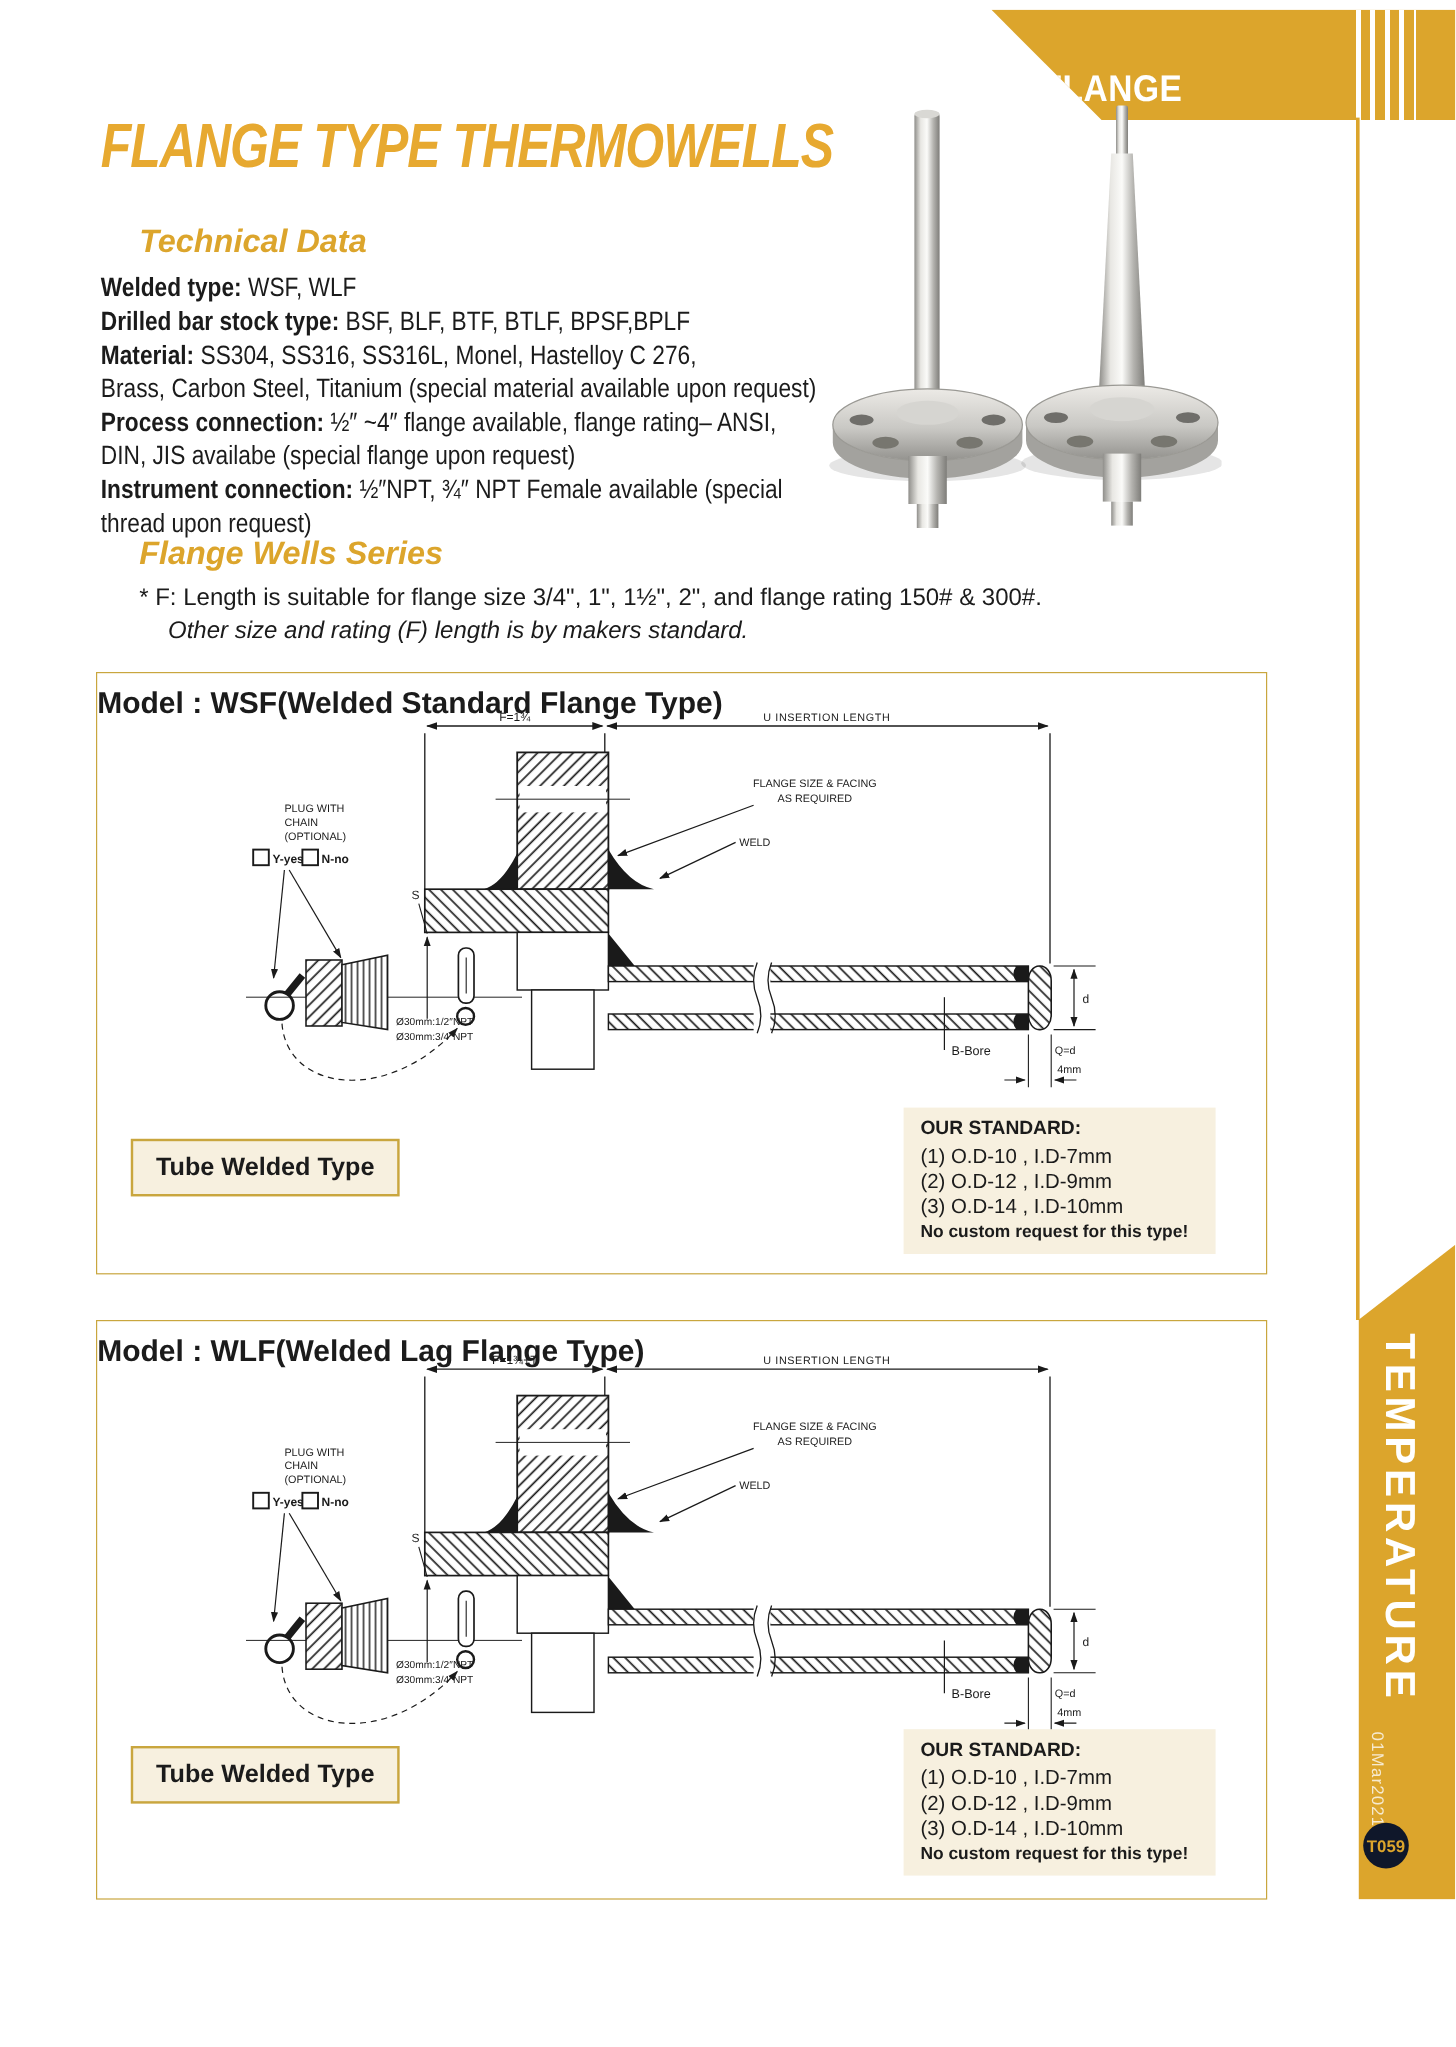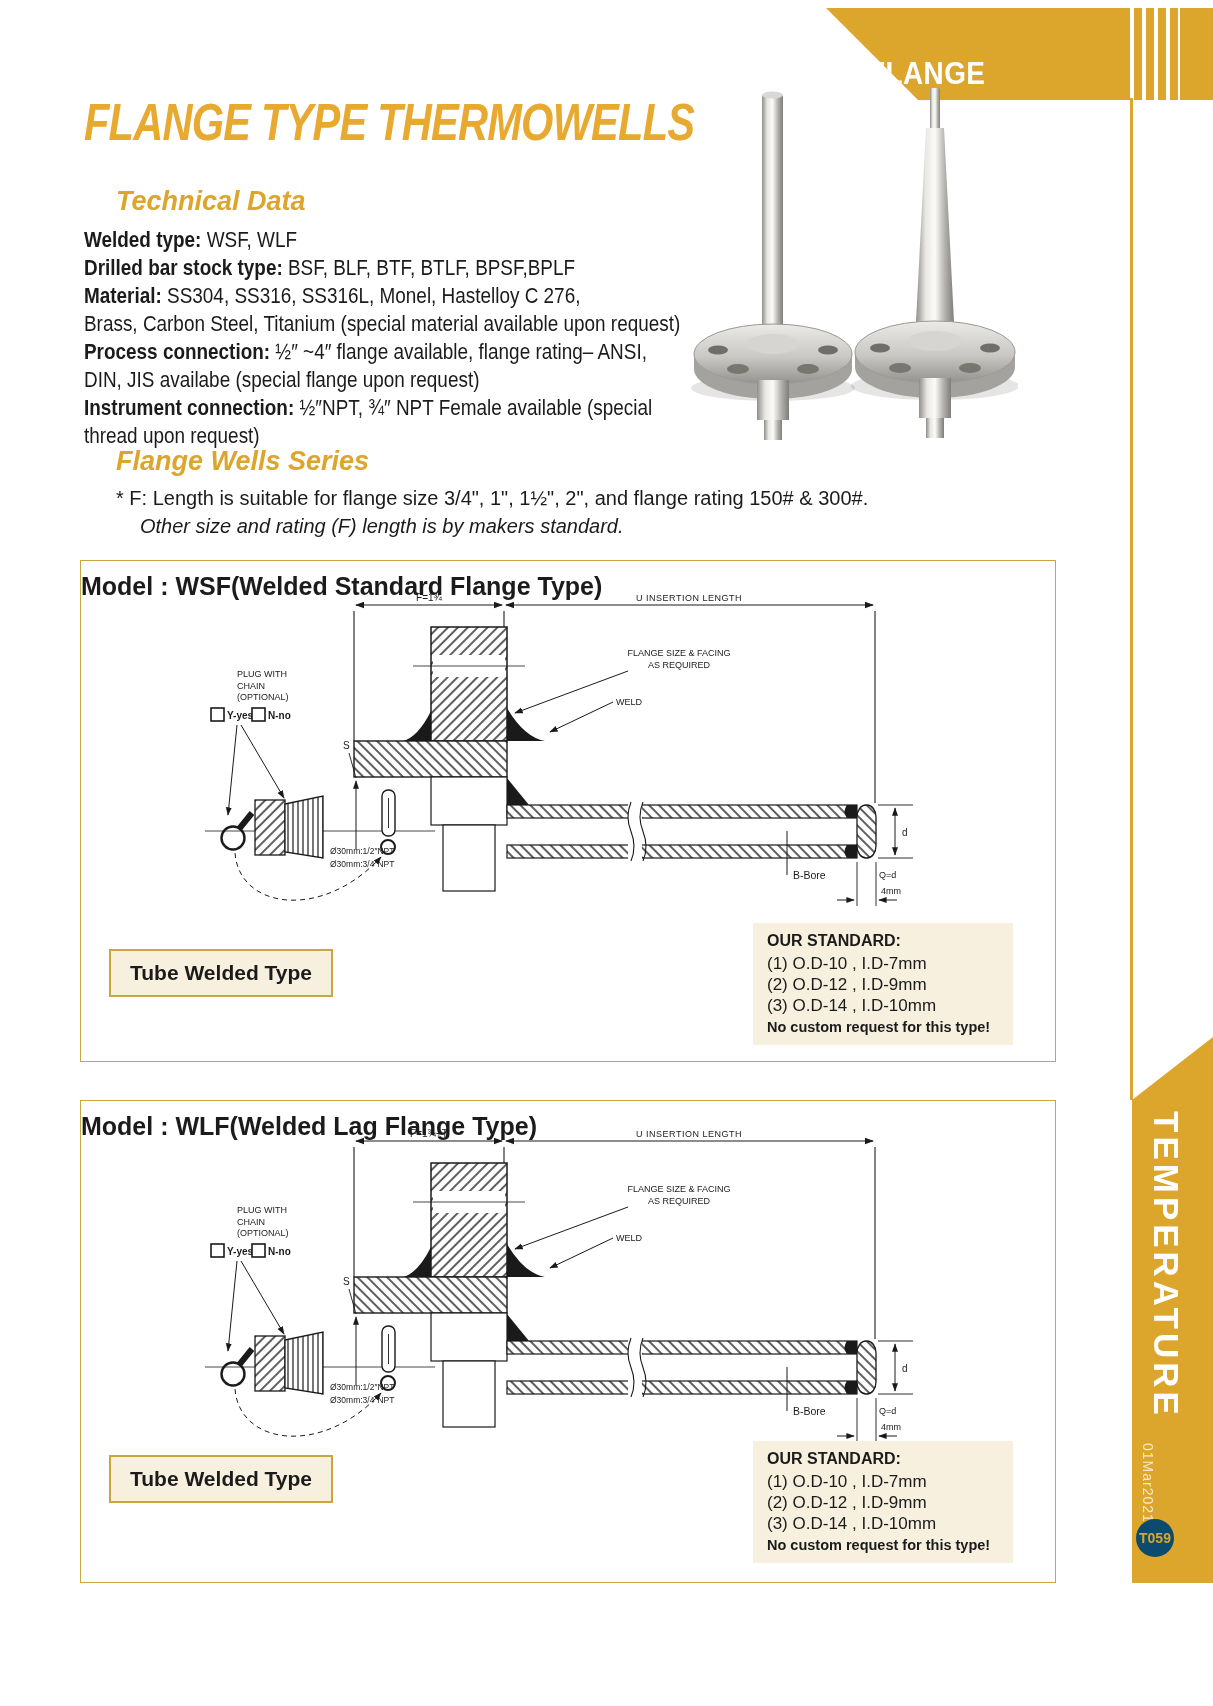--- a/index.html
+++ b/index.html
@@ -48,21 +48,21 @@
   .os-item{font-size:17px;line-height:21px;}
   .os-note{font-size:14.5px;font-weight:bold;margin-top:3px;white-space:nowrap;}
   
   .side-band{position:absolute;left:1132px;top:1037px;width:81px;height:546px;background:var(--gold,#DCA52C);
       clip-path:polygon(0 63px,81px 0,81px 546px,0 546px);}
   .side-title{position:absolute;left:14px;top:74px;writing-mode:vertical-rl;color:#fff;
       font-size:35px;font-weight:bold;letter-spacing:4px;white-space:nowrap;}
   .side-date{position:absolute;left:8px;top:406px;writing-mode:vertical-rl;color:#f6ead0;
       font-size:14px;letter-spacing:1px;}
   .page-badge{position:absolute;left:4px;top:482px;width:38px;height:38px;border-radius:50%;
-      background:#0c4a6e;display:flex;align-items:center;justify-content:center;
+      background:#0f172a;display:flex;align-items:center;justify-content:center;
       color:var(--gold,#DCA52C);font-size:14px;font-weight:bold;}
 </style>
 </head>
 <body>
 
 <div class="page" style="--gold: #DCA52C; --title-gold: #E7A930; --cream: #F7F0DF; --border-gold: #C9A63E;">
 
   <div class="banner">
     <div class="banner-stripes"></div>
     <div class="banner-label">FLANGE</div>

